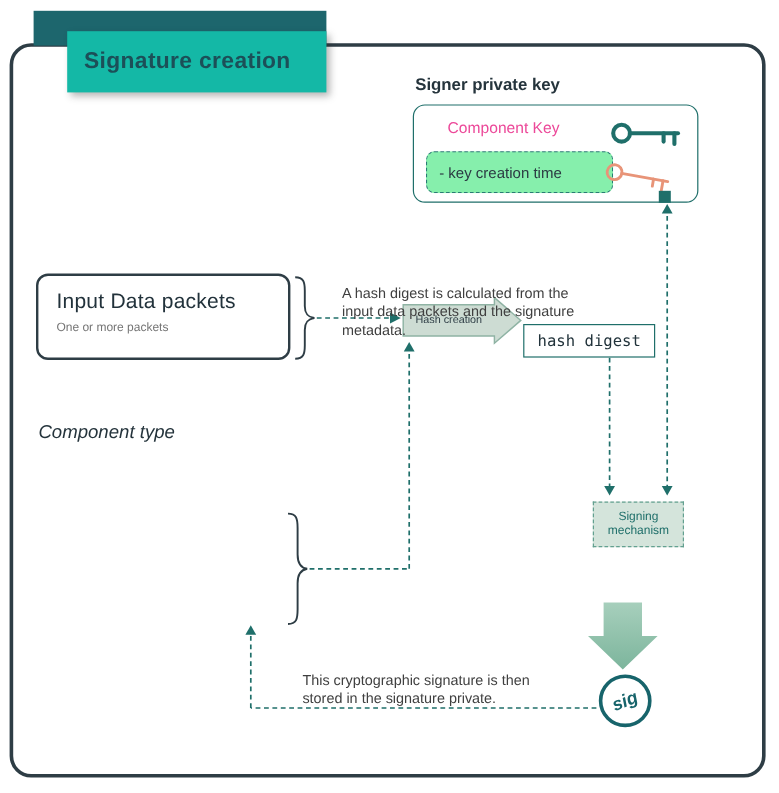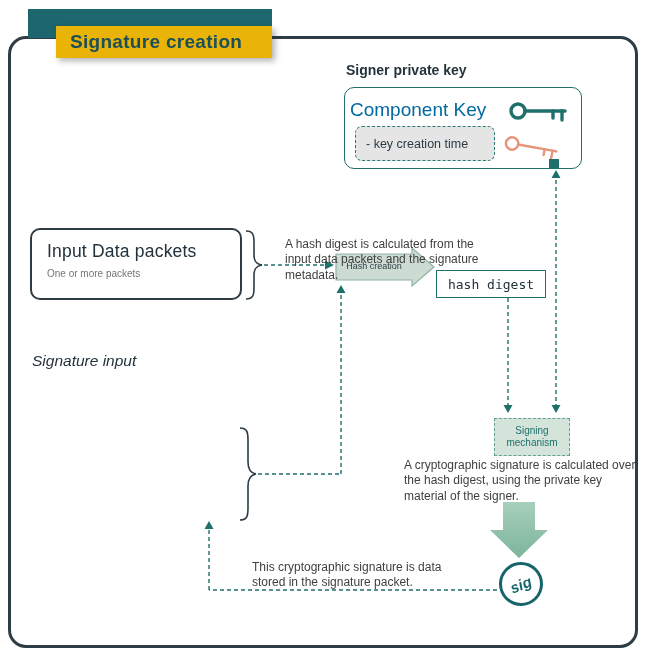--- a/index.html
+++ b/index.html
@@ -3,37 +3,37 @@
 <meta charset="utf-8">
 <style>
   * { margin:0; padding:0; box-sizing:border-box; }
   body { font-family:"Liberation Sans", sans-serif; background:#ffffff; }
   .stage { position:relative; width:649px; height:661px; background:#fff; overflow:hidden; }
 
   [data-name="main-panel"] { position:absolute; left:8px; top:36px; width:630px; height:612px;
     border:3px solid #2e3d45; border-radius:18px; background:#fff; }
 
   [data-name="title-accent-bar"] { position:absolute; left:28px; top:9px; width:244px; height:29px; background:#1d666d; }
-  [data-name="title-card"] { position:absolute; left:56px; top:26px; width:216px; height:32px; background:#eab308;
+  [data-name="title-card"] { position:absolute; left:56px; top:26px; width:216px; height:51px; background:#14b8a6;
     box-shadow:3px 3px 6px rgba(40,40,40,.35); display:flex; align-items:center; padding-left:14px; }
   [data-name="page-title"] { font-size:19px; font-weight:bold; color:#1c4f58; letter-spacing:.3px; }
 
   [data-name="connector-overlay"] { position:absolute; left:0; top:0; pointer-events:none; }
   .dash { stroke:#1f6f6a; stroke-width:1.4; fill:none; stroke-dasharray:4 3; }
   .ah { fill:#1f6f6a; }
   .brace { stroke:#2e3d45; stroke-width:1.6; fill:none; }
 
   [data-name="signer-key-heading"] { position:absolute; left:346px; top:62px; width:234px; text-align:left;
     font-size:14px; font-weight:bold; color:#25343c; }
 
   [data-name="component-key-box"] { position:absolute; left:344px; top:87px; width:238px; height:82px;
     border:1.6px solid #1f6f6a; border-radius:10px; background:#fff; }
-  [data-name="component-key-label"] { position:absolute; left:5px; top:11px; font-size:19px; color:#0369a1; }
-  [data-name="key-creation-box"] { position:absolute; left:10px; top:38px; width:140px; height:35px;
-    border:1.4px dashed #2a7a74; border-radius:7px; background:#e5e5e5; display:flex; align-items:center; padding-left:10px; }
+  [data-name="component-key-label"] { position:absolute; left:28px; top:11px; font-size:13px; color:#ec4899; }
+  [data-name="key-creation-box"] { position:absolute; left:10px; top:38px; width:156px; height:35px;
+    border:1.4px dashed #2a7a74; border-radius:7px; background:#86efac; display:flex; align-items:center; padding-left:10px; }
   [data-name="key-creation-label"] { font-size:12.5px; color:#2b3a42; }
   [data-name="key-icon-teal"] { position:absolute; left:162px; top:9px; }
   [data-name="key-icon-orange"] { position:absolute; left:158px; top:42px; transform:rotate(10deg); transform-origin:10% 50%; }
   [data-name="key-port"] { position:absolute; left:549px; top:159px; width:10px; height:10px; background:#1f6f6a; }
 
   [data-name="hash-note"] { position:absolute; left:285px; top:202px; width:218px;
     font-size:12px; color:#3f3f3f; line-height:1.28;margin-top:35px; }
 
   [data-name="input-data-box"] { position:absolute; left:30px; top:228px; width:212px; height:72px;
     border:2.2px solid #2e3d45; border-radius:10px; background:#fff; padding:11px 0 0 15px; }
@@ -141,24 +141,23 @@
   <div data-name="hash-note">A hash digest is calculated from the input data packets and the signature metadata.</div>
   <div data-name="input-data-box">
     <div data-name="input-data-title">Input Data packets</div>
     <div data-name="input-data-subtitle">One or more packets</div>
   </div>
   <div data-name="hash-mechanism-label">Hash creation</div>
   <div data-name="hash-digest-box">
     <span data-name="hash-digest-label">hash digest</span>
   </div>
 
-  <div data-name="signature-type-heading">Signature input</div>
+  <div data-name="signature-type-heading">Component type</div>
 
   <div data-name="signing-mechanism-box">
     <span data-name="signing-mechanism-label">Signing mechanism</span>
   </div>
-  <div data-name="signing-note">A cryptographic signature is calculated over the hash digest, using the private key material of the signer.</div>
-  <div data-name="stored-note">This cryptographic signature is data stored in the signature packet.</div>
+  <div data-name="stored-note">This cryptographic signature is then stored in the signature private.</div>
   <div data-name="sig-seal-icon">
     <span data-name="sig-seal-label">sig</span>
   </div>
 
 </div>
 
 </body></html>

